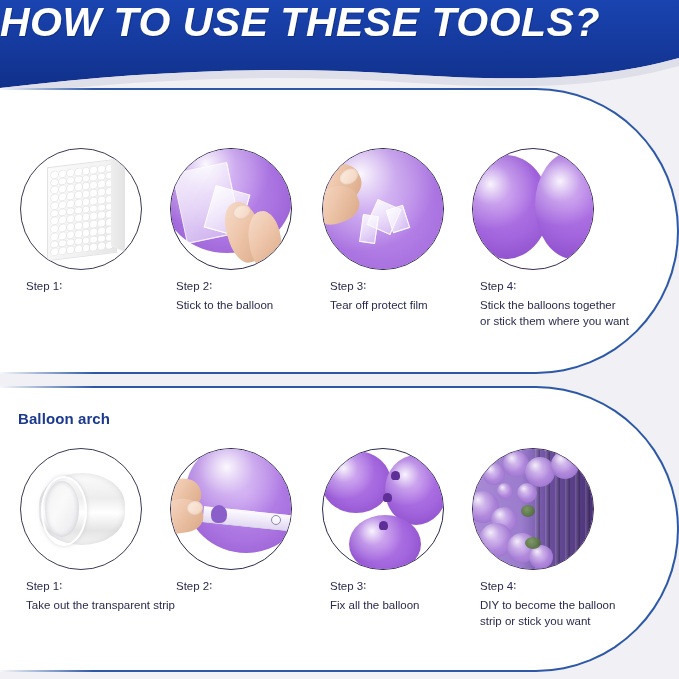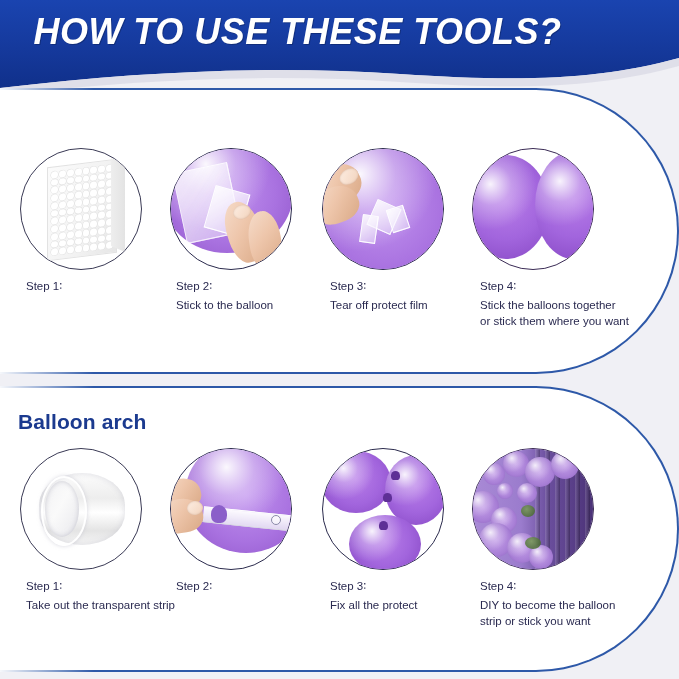--- a/index.html
+++ b/index.html
@@ -25,24 +25,24 @@
     overflow: hidden;
   }
   #header-banner svg {
     position: absolute;
     left: 0;
     top: 0;
   }
   #header-title {
     position: absolute;
     left: 0;
-    top: 14px;
+    top: 2px;
     width: 595px;
     text-align: center;
-    font-size: 36px;
+    font-size: 41px;
     font-weight: bold;
     font-style: italic;
     color: #ffffff;
     letter-spacing: 0.5px;
     line-height: 1;
     white-space: nowrap;
     text-shadow: 1px 1px 0 rgba(0,0,0,0.22);
   }
 
   
@@ -73,21 +73,21 @@
     width: 120px;
     height: calc(100% + 4px);
     background: linear-gradient(to right, #ffffff 18%, rgba(255,255,255,0) 100%);
     pointer-events: none;
   }
 
   .panel-heading {
     position: absolute;
     left: 44px;
     top: 22px;
-    font-size: 21px;
+    font-size: 15px;
     font-weight: bold;
     color: #1b3a8f;
     letter-spacing: 0.1px;
   }
 
   
   .steps-row {
     position: absolute;
     left: 26px;
     top: 0;
@@ -509,21 +509,21 @@
         <div class="balloon" style="left:-2px; top:2px; width:70px; height:62px;"></div>
         <div class="balloon" style="left:62px; top:6px; width:62px; height:70px;"></div>
         <div class="balloon" style="left:26px; top:66px; width:72px; height:58px;"></div>
         <div class="knot" style="left:60px; top:44px;"></div>
         <div class="knot" style="left:68px; top:22px;"></div>
         <div class="knot" style="left:56px; top:72px;"></div>
       </div>
       <div class="step-text">
         <div class="step-label">Step 3∶</div>
         <div class="step-desc">
-          <span class="ln">Fix all the protect</span>
+          <span class="ln">Fix all the balloon</span>
         </div>
       </div>
     </div>
 
     <div class="step-col c3">
       <div class="circle-img">
         <div class="arch-bg"></div>
         <div class="curtain" style="left:62px;"></div>
         <div class="curtain" style="left:72px;"></div>
         <div class="curtain" style="left:82px;"></div>

